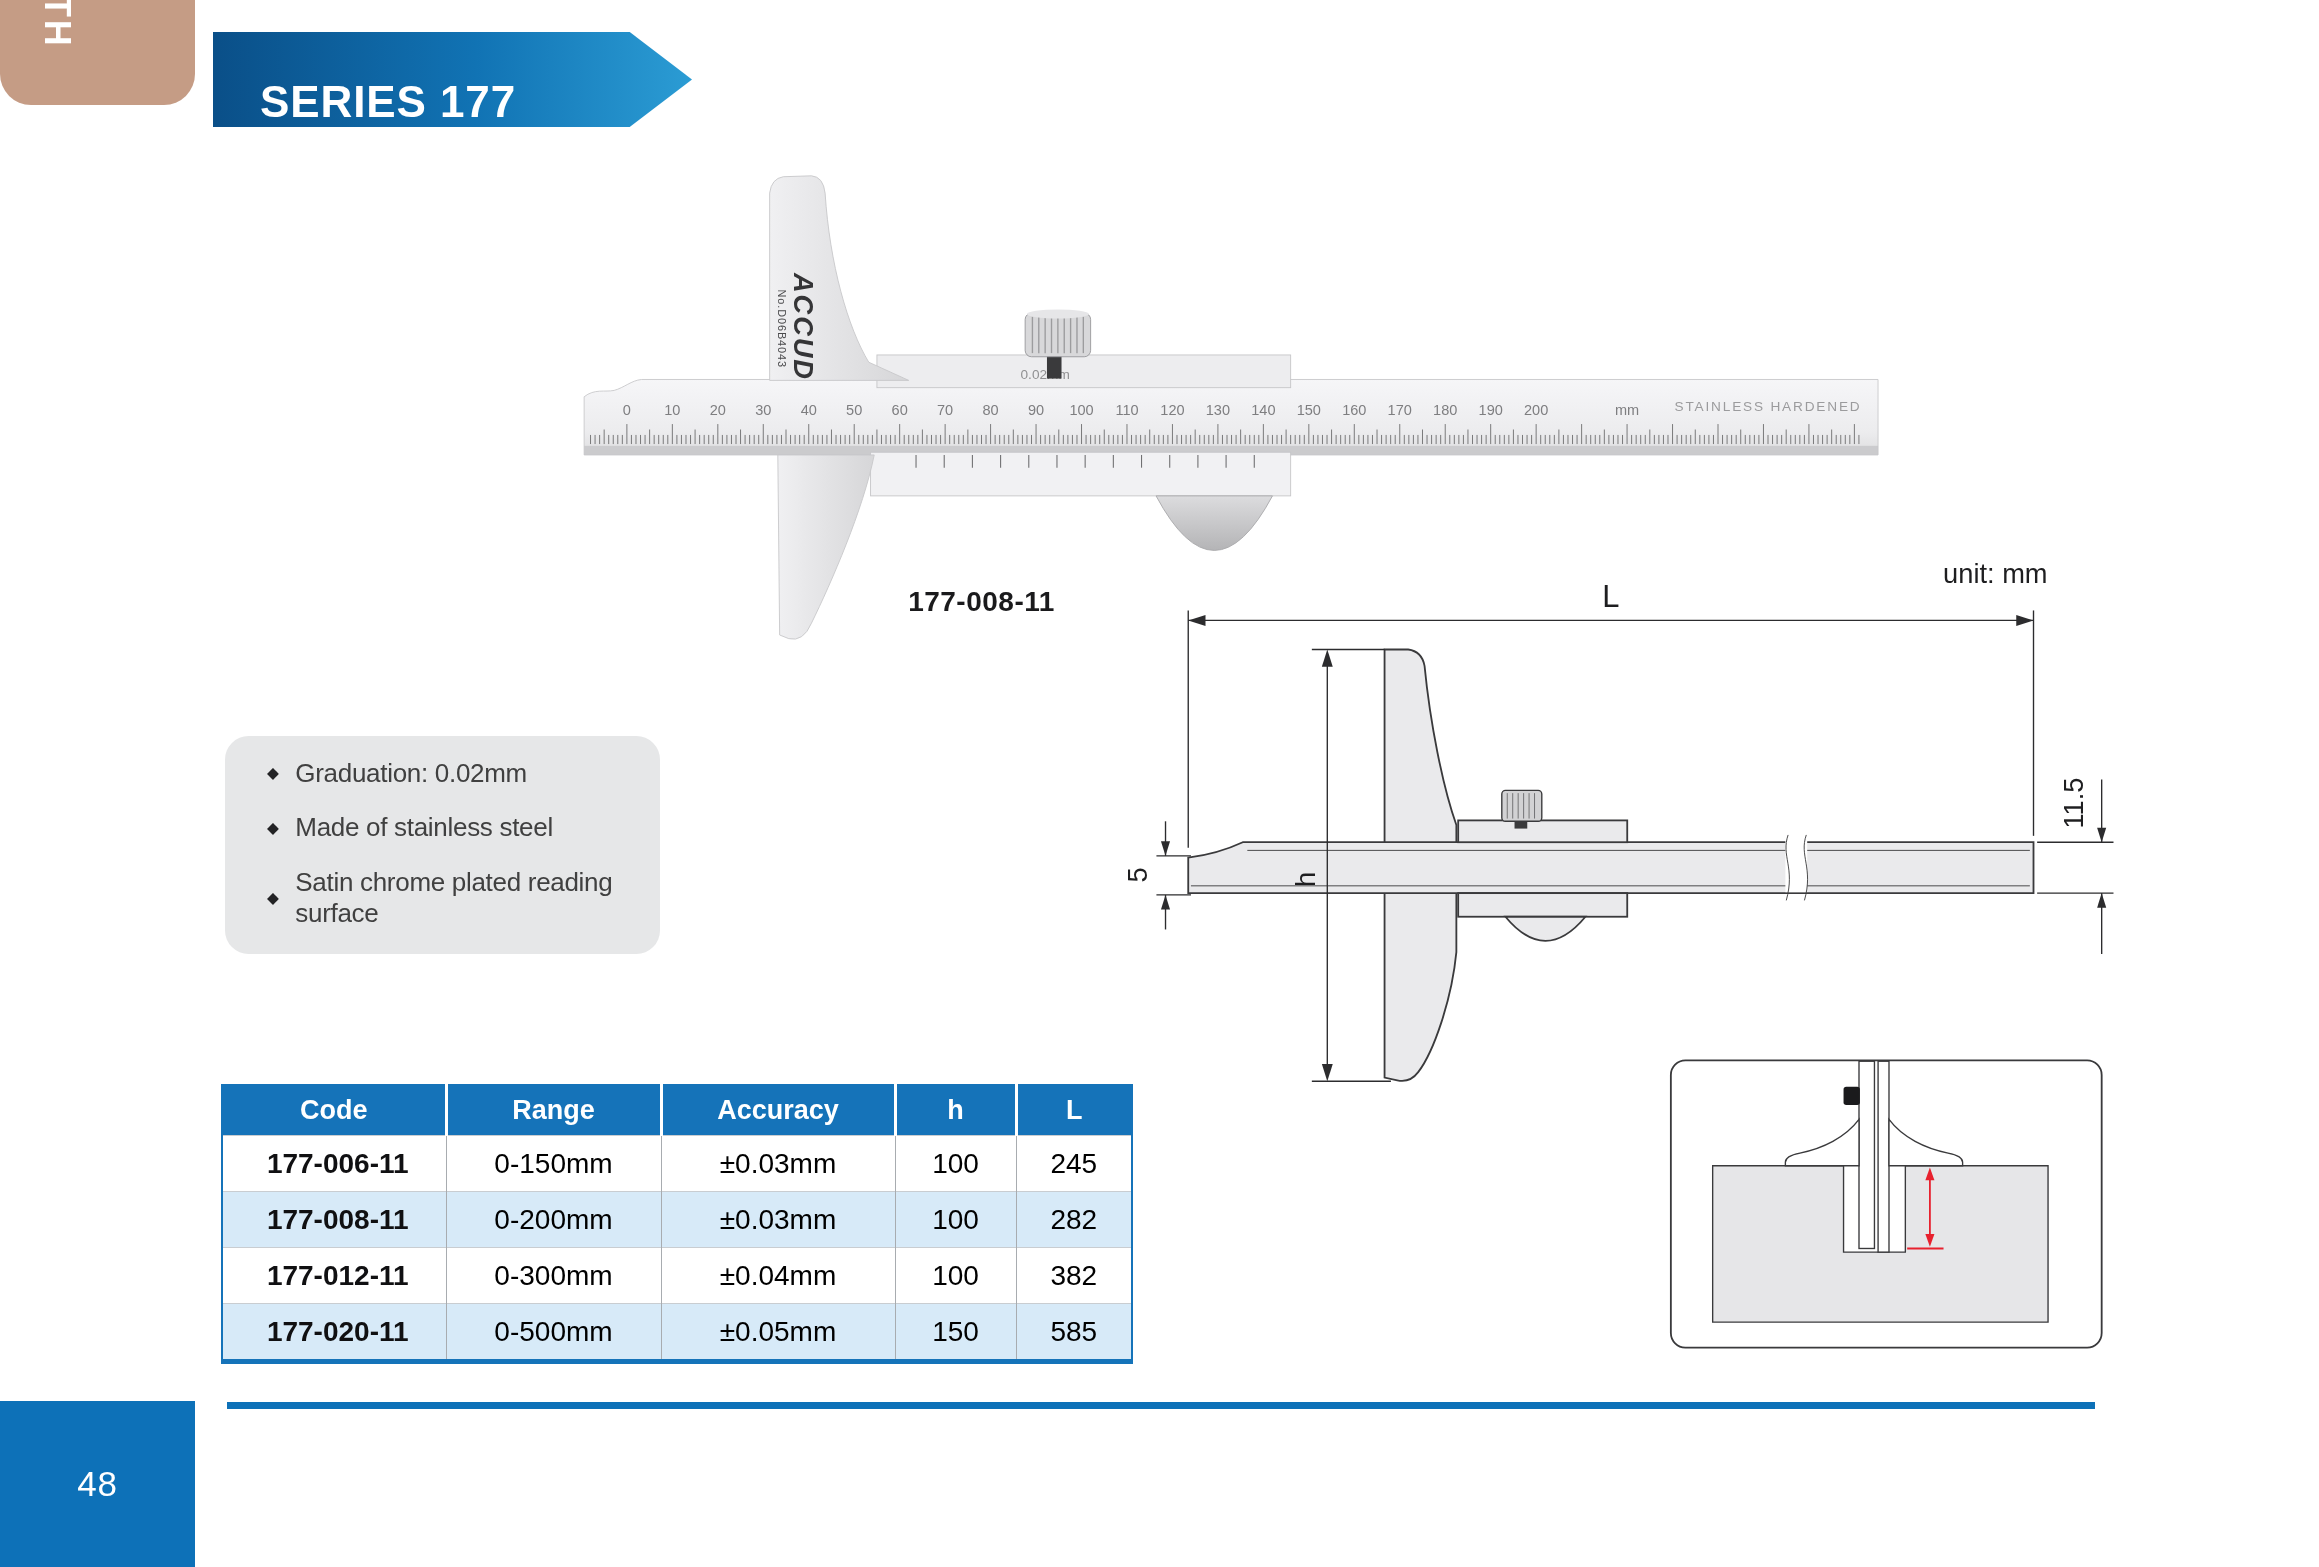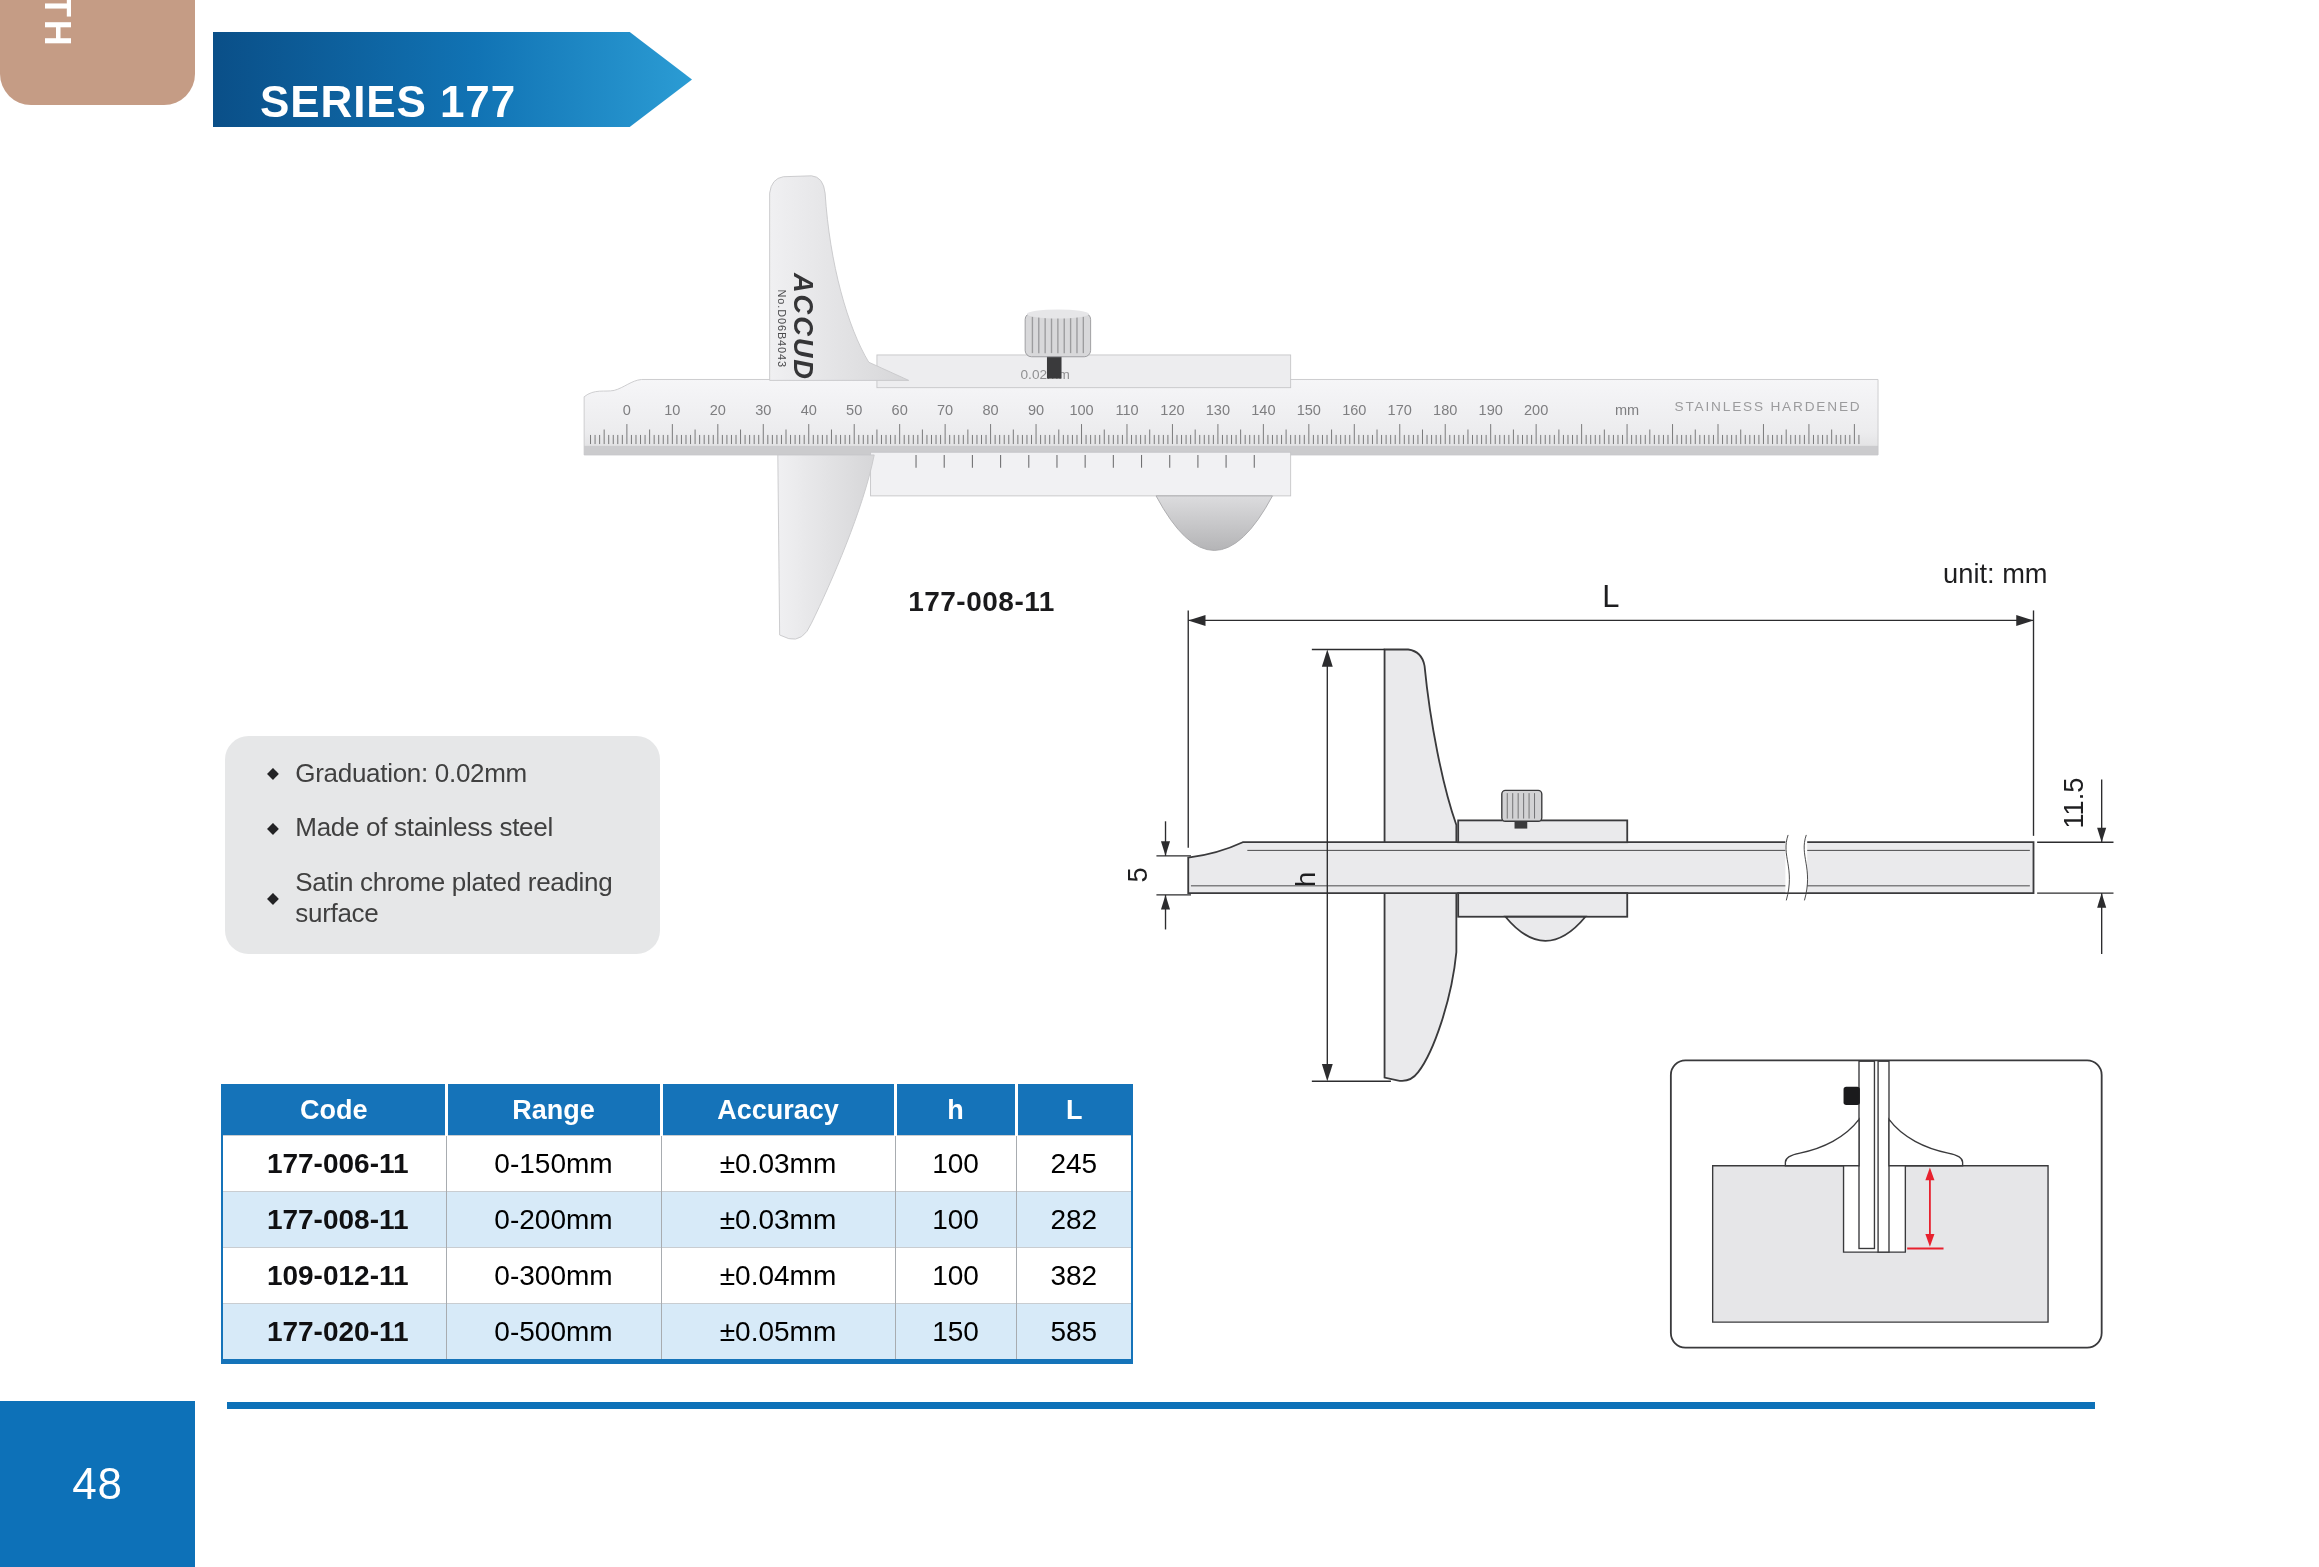--- a/index.html
+++ b/index.html
@@ -53,21 +53,21 @@
                          border-left:1.8px solid #A8ACB0; border-top:1.8px solid #C9CDD1;
                          background:#fff; }
   .spec-table tbody td:first-child { border-left:none; font-weight:bold; color:#101012;padding-left:8px; }
   .spec-table tbody tr.alt td { background:var(--row_alt); }
 
   
   .footer-line { position:absolute; left:227px; top:1402px; width:1868px; height:7.3px;
                  background:var(--accent); }
   .page-num-box { position:absolute; left:0; top:1401px; width:195px; height:166px;
                   background:var(--accent); display:flex; align-items:center; justify-content:center; }
-  .page-num-box span { color:#fff; font-size:44px; font-weight:400; letter-spacing:0.9px; }
+  .page-num-box span { color:#fff; font-size:35px; font-weight:400; letter-spacing:0.9px; }
 
   
   .ruler-num { font:16px "Liberation Sans", sans-serif; fill:#7E7E80; }
   .beam-note { font:15px "Liberation Sans", sans-serif; fill:#9B9B9D; letter-spacing:2px; }
   .clamp-note { font:15px "Liberation Sans", sans-serif; fill:#909092; }
   .brand-txt { font:italic bold 30px "Liberation Sans", sans-serif; fill:#353537; letter-spacing:2px; }
   .serial-txt { font:12px "Liberation Sans", sans-serif; fill:#4A4A4C; letter-spacing:1px; }
   .dim-txt { font:30px "Liberation Sans", sans-serif; fill:#1E1E20; }
   .dim-txt-big { font:34px "Liberation Sans", sans-serif; fill:#1E1E20; }
   .dim-line { stroke:#2C2C2E; stroke-width:1.5; fill:none; }
@@ -576,21 +576,21 @@
         <td>245</td>
       </tr>
       <tr class="alt">
         <td>177-008-11</td>
         <td>0-200mm</td>
         <td>±0.03mm</td>
         <td>100</td>
         <td>282</td>
       </tr>
       <tr>
-        <td>109-012-11</td>
+        <td>177-012-11</td>
         <td>0-300mm</td>
         <td>±0.04mm</td>
         <td>100</td>
         <td>382</td>
       </tr>
       <tr class="alt">
         <td>177-020-11</td>
         <td>0-500mm</td>
         <td>±0.05mm</td>
         <td>150</td>

